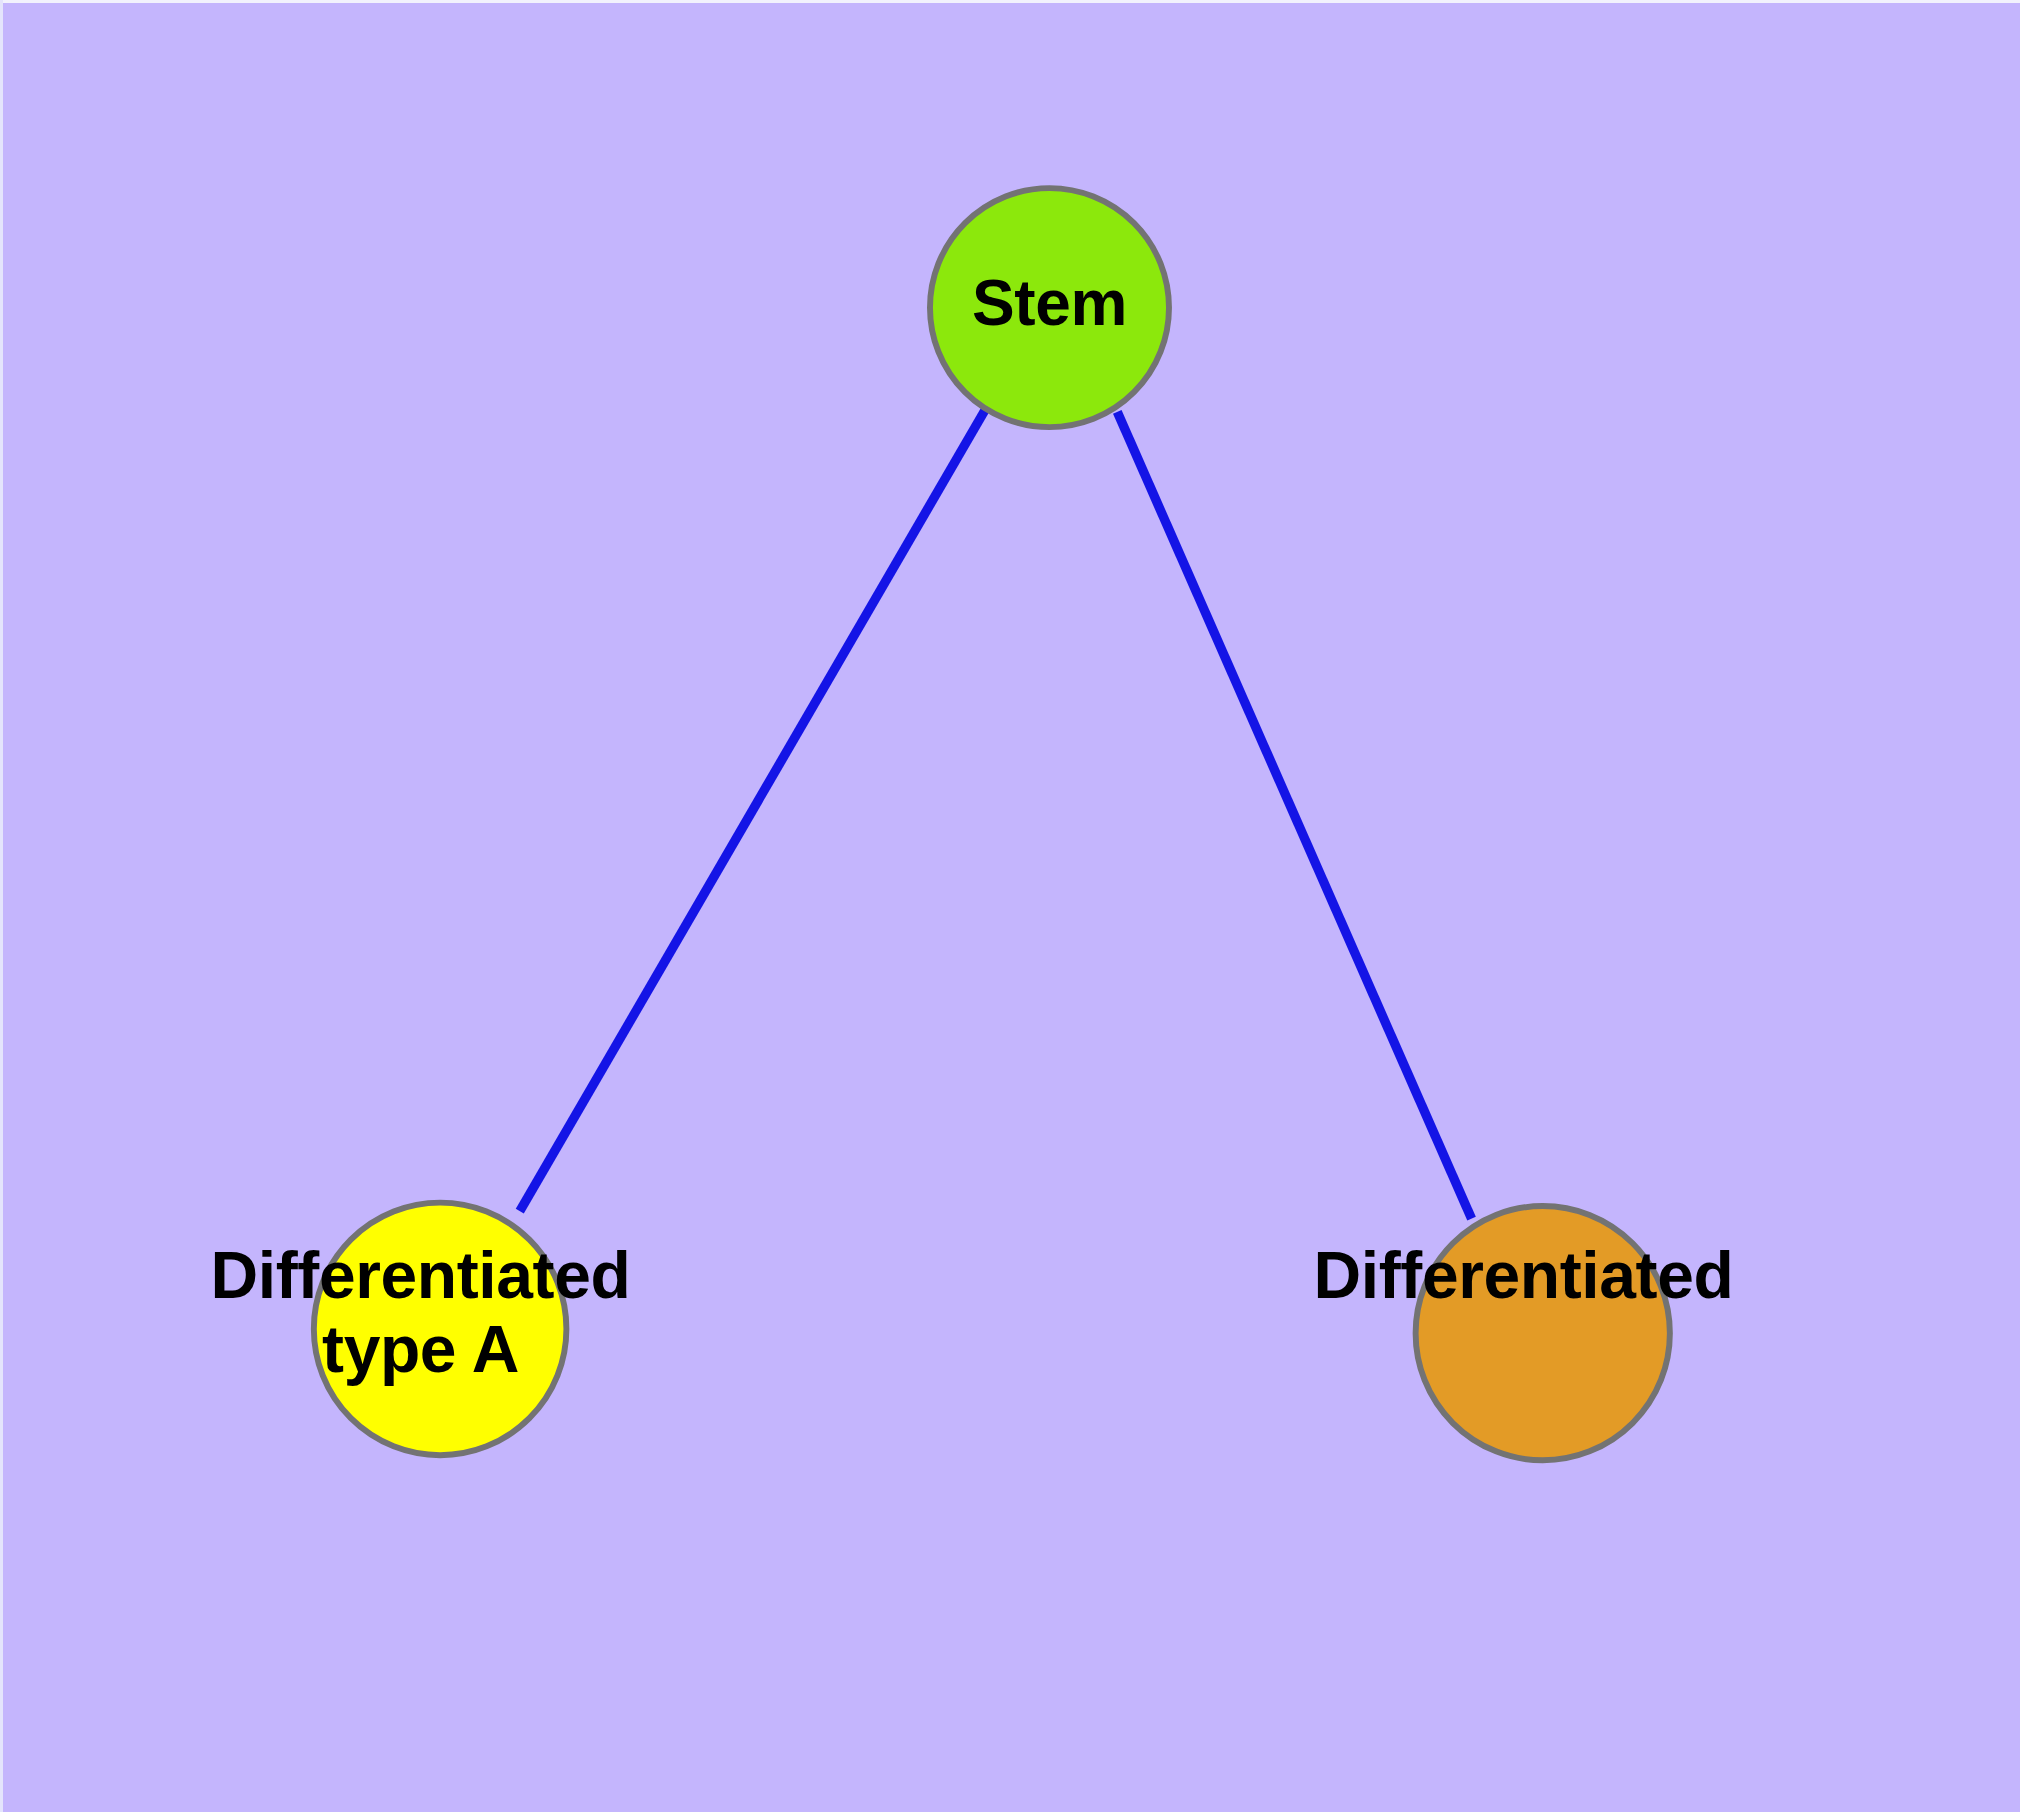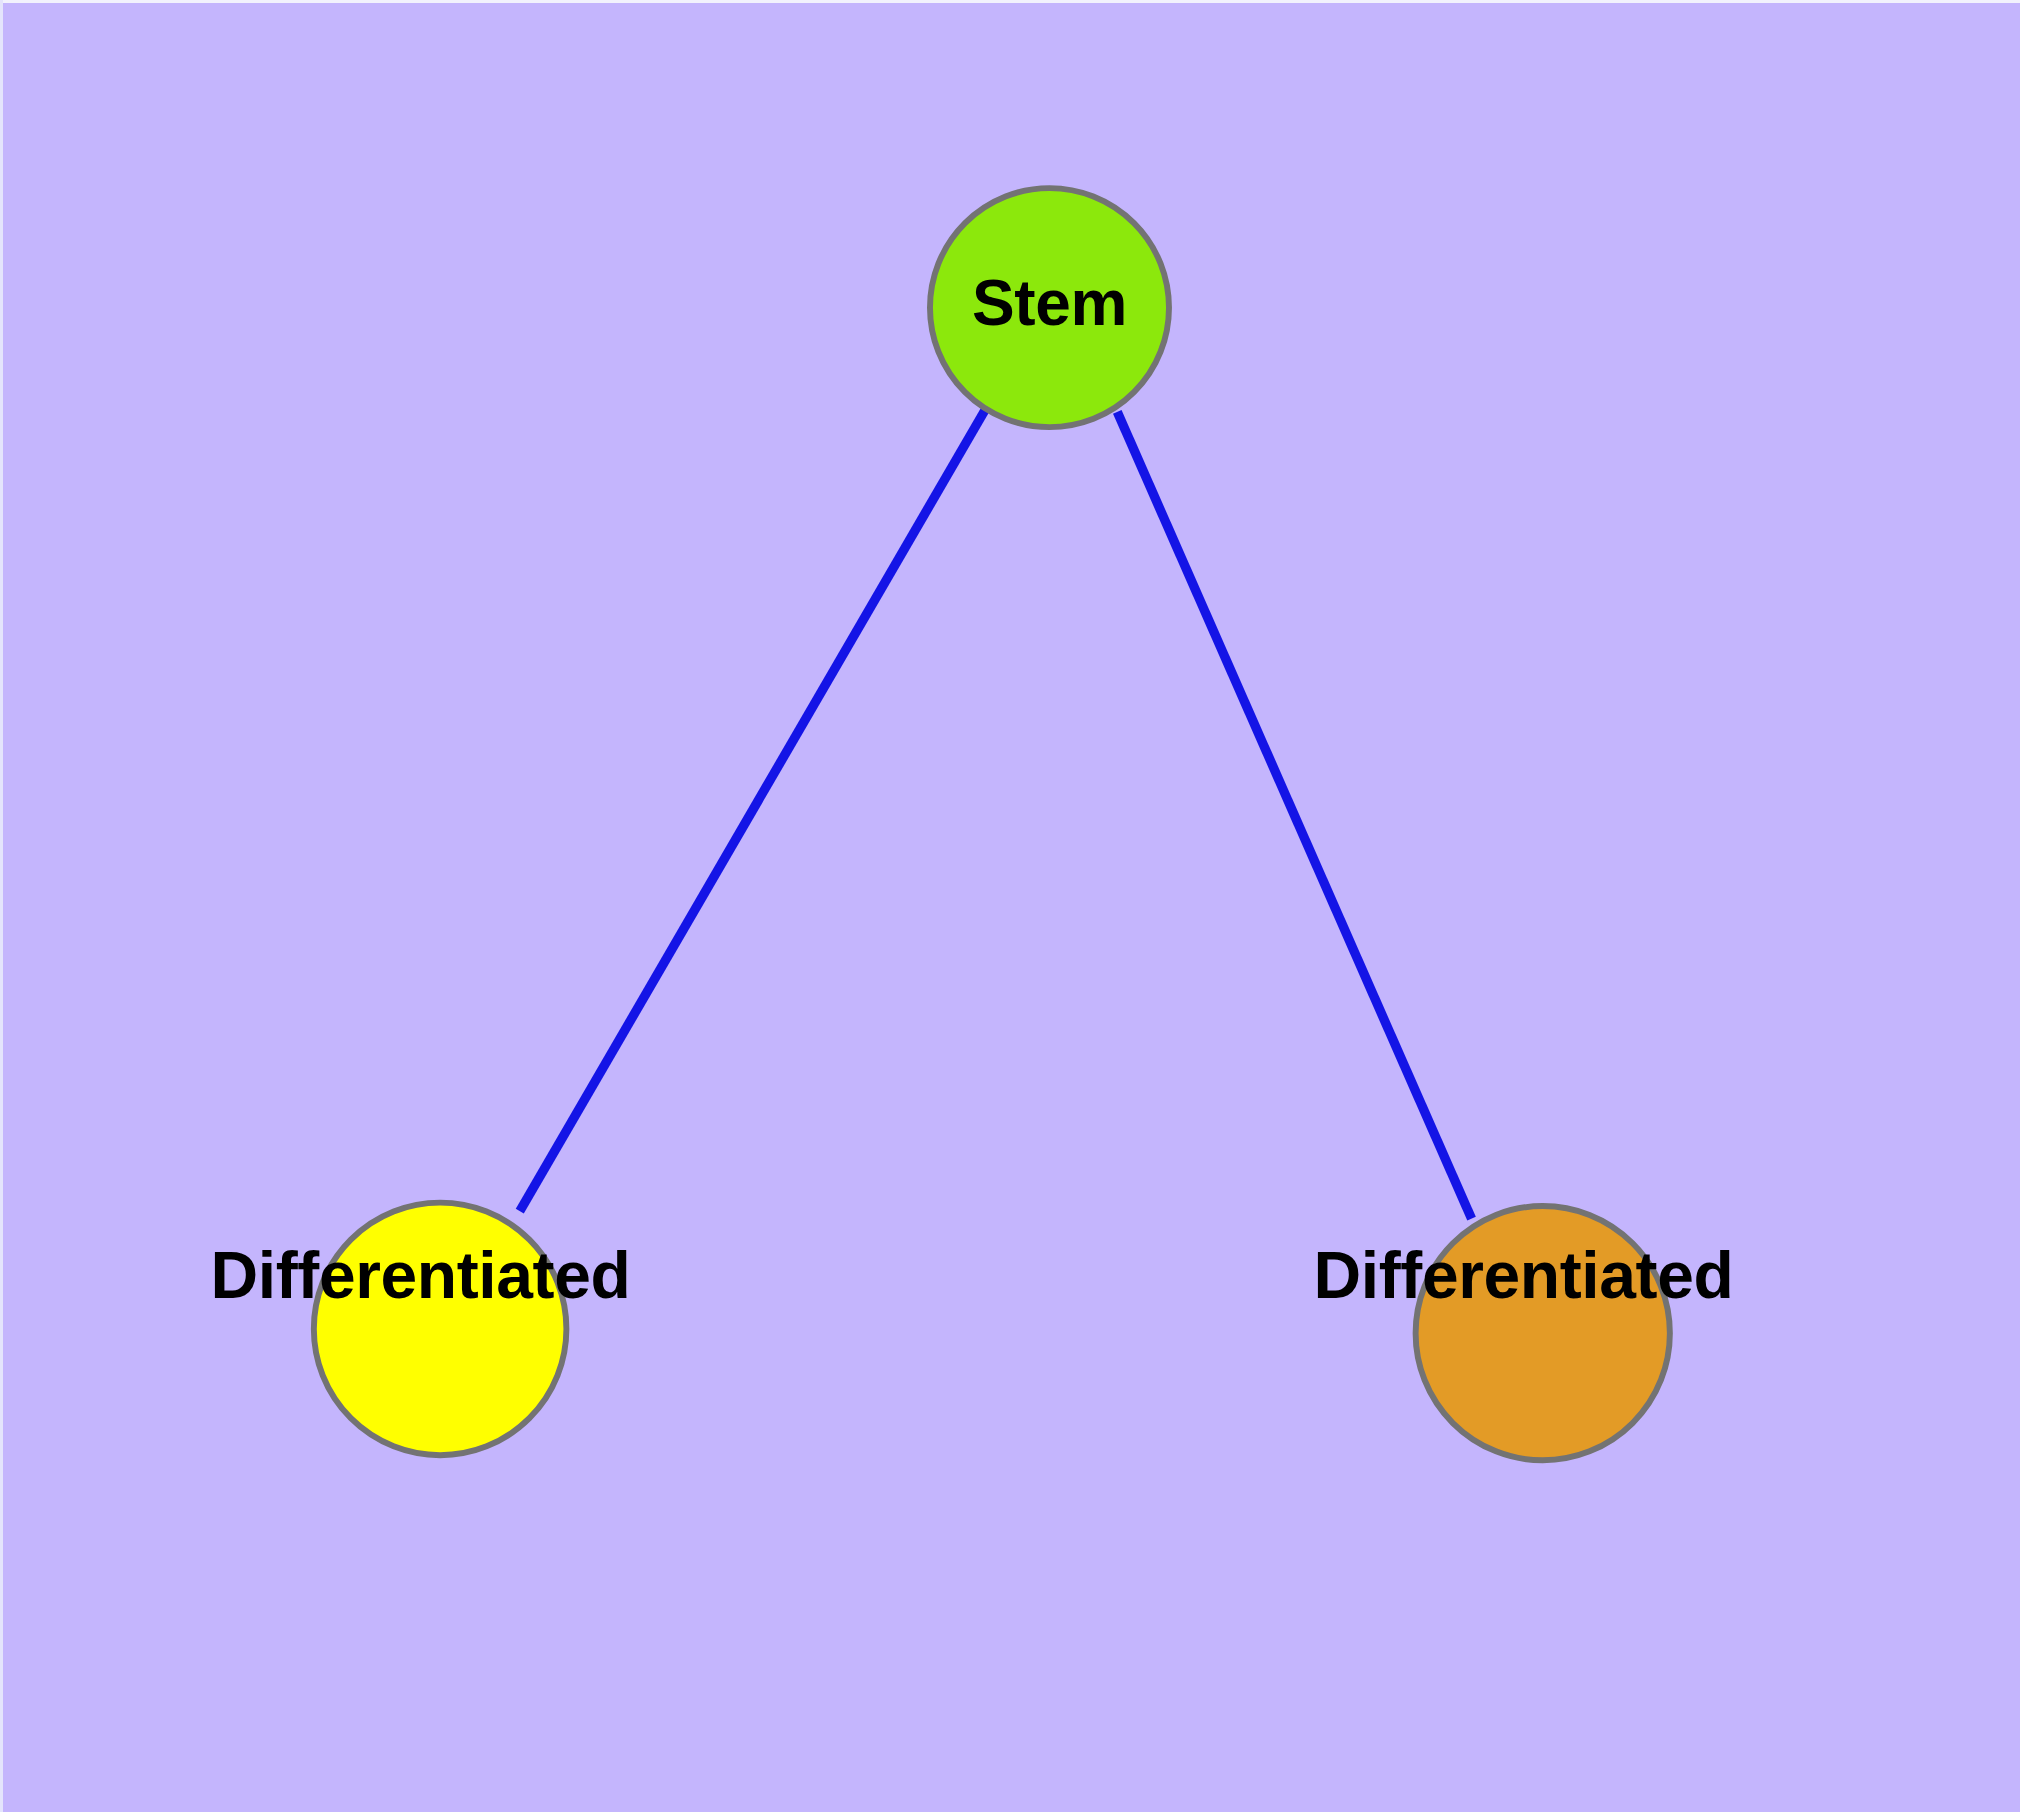--- a/index.html
+++ b/index.html
@@ -95,20 +95,21 @@
       <circle cx="1820" cy="1573" r="150" fill="#e39b26" stroke="#737373" stroke-width="7"></circle>
     </g>
   </svg>
 
   <div class="node-label" id="label-stem">
     <div>Stem</div>
   </div>
 
   <div class="node-label" id="label-diff-a">
     <div>Differentiated</div>
+    <div>type A</div>
   </div>
 
   <div class="node-label" id="label-diff-b">
     <div>Differentiated</div>
   </div>
 
 </div>
 
 
 </body></html>

